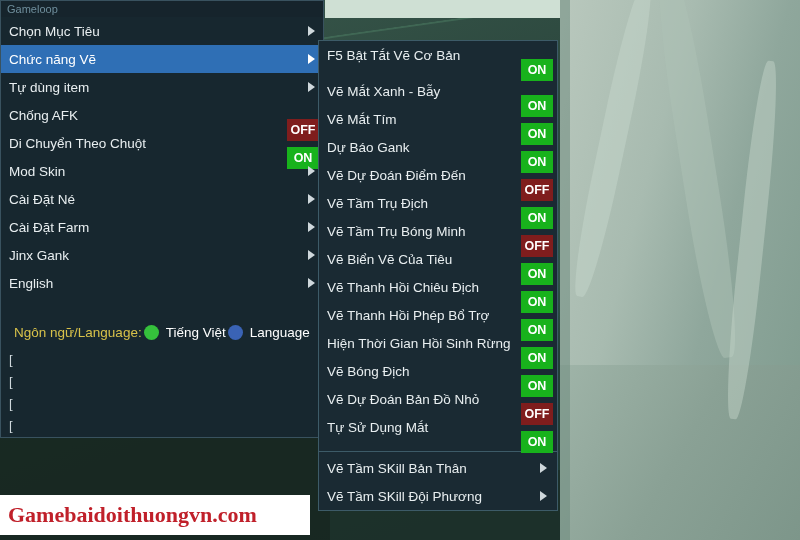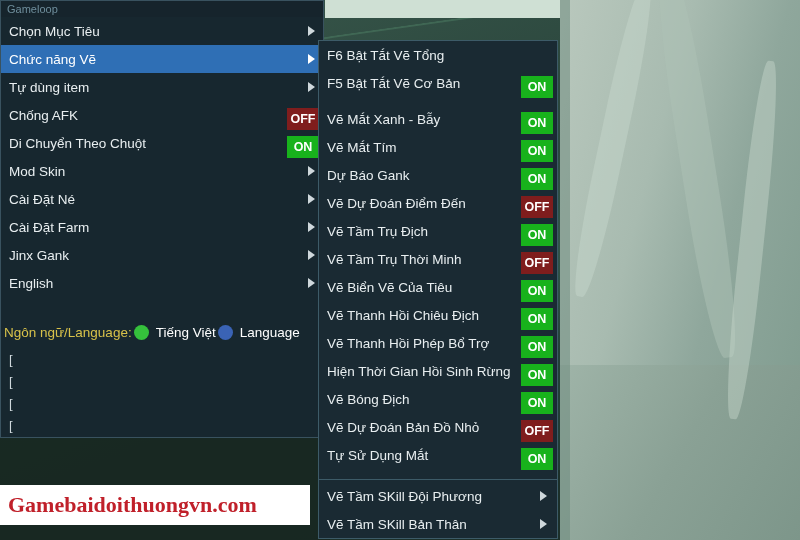--- a/index.html
+++ b/index.html
@@ -55,47 +55,47 @@
      border:1px solid #39525f;}
   #leftTitleBar{height:16px;background:#16242c;color:#6f8e9c;font-size:11px;
      padding-left:6px;line-height:16px;}
   .lrow{height:28px;display:flex;align-items:center;position:relative;
      color:#e8eef0;font-size:13.5px;padding-left:8px;box-sizing:border-box;}
   .lrow.sel{background:#2f6fb5;color:#ffffff;}
   .arrow{position:absolute;right:8px;top:50%;transform:translateY(-50%);
      width:0;height:0;border-left:7px solid #cfd8dc;border-top:5px solid transparent;
      border-bottom:5px solid transparent;}
   .lrow.sel .arrow{border-left-color:#ffffff;}
-  .toggle{position:absolute;right:4px;top:7px;width:32px;height:22px;
+  .toggle{position:absolute;right:4px;top:18px;width:32px;height:22px;
      display:flex;align-items:center;justify-content:center;
      color:#fff;font-size:12.5px;font-weight:bold;}
   .on{background:#18b21c;}
   .off{background:#7f1d1d;}
 
   .langRow{height:34px;display:flex;align-items:center;color:#d8c24a;
-     font-size:13.5px;padding-left:3px;margin-top:18px;}
+     font-size:13.5px;padding-left:13px;margin-top:18px;}
   .langOpt{display:flex;align-items:center;margin-left:2px;color:#ffffff;font-size:13.5px;}
   .dot{width:15px;height:15px;border-radius:50%;margin-right:7px;display:inline-block;}
   .dotGreen{background:#35c13c;}
   .dotBlue{background:#3a63b5;}
 
   .tick{color:#cfd8dc;font-size:13px;padding-left:8px;height:22px;line-height:22px;}
 
   
   #rightMenu{left:318px;top:40px;width:238px;background:#1a2a33;border:1px solid #3d5b68;}
   .rrow{height:28px;display:flex;align-items:center;position:relative;
      color:#e8eef0;font-size:13.5px;padding-left:8px;box-sizing:border-box;}
   .rsep{height:8px;}
   .rdiv{height:1px;background:#3d5b68;margin:2px 0;}
   .rarrow{position:absolute;right:10px;top:50%;transform:translateY(-50%);
      width:0;height:0;border-left:7px solid #cfd8dc;border-top:5px solid transparent;
      border-bottom:5px solid transparent;}
 
   
-  #watermark{position:absolute;left:0;top:485px;width:310px;height:40px;
+  #watermark{position:absolute;left:0;top:495px;width:310px;height:40px;
      background:#ffffff;color:#c0202a;font-size:22px;font-weight:bold;
      display:flex;align-items:center;padding-left:8px;box-sizing:border-box;
      font-family:"Liberation Serif", serif;}
 </style>
 </head>
 <body>
 
 <div id="bg">
   <div class="bgLayer bgBase"></div>
   <div class="bgLayer bgArcLine"></div>
@@ -188,23 +188,20 @@
       <div class="tick">[</div>
       <div class="tick">[</div>
       <div class="tick">[</div>
       <div class="tick">[</div>
     </div>
 </div>
 
 <div class="menu" id="rightMenu">
   <div id="rightRows">
       <div class="rrow">
-        <span>F6 Bật Tắt Vẽ Tổng</span>
-      </div>
-      <div class="rrow">
         <span>F5 Bật Tắt Vẽ Cơ Bản</span>
         <span class="toggle on">ON</span>
       </div>
       <div class="rsep"></div>
       <div class="rrow">
         <span>Vẽ Mắt Xanh - Bẫy</span>
         <span class="toggle on">ON</span>
       </div>
       <div class="rrow">
         <span>Vẽ Mắt Tím</span>
@@ -216,21 +213,21 @@
       </div>
       <div class="rrow">
         <span>Vẽ Dự Đoán Điểm Đến</span>
         <span class="toggle off">OFF</span>
       </div>
       <div class="rrow">
         <span>Vẽ Tầm Trụ Địch</span>
         <span class="toggle on">ON</span>
       </div>
       <div class="rrow">
-        <span>Vẽ Tầm Trụ Thời Minh</span>
+        <span>Vẽ Tầm Trụ Bóng Minh</span>
         <span class="toggle off">OFF</span>
       </div>
       <div class="rrow">
         <span>Vẽ Biển Vẽ Của Tiêu</span>
         <span class="toggle on">ON</span>
       </div>
       <div class="rrow">
         <span>Vẽ Thanh Hồi Chiêu Địch</span>
         <span class="toggle on">ON</span>
       </div>
@@ -250,23 +247,23 @@
         <span>Vẽ Dự Đoán Bản Đồ Nhỏ</span>
         <span class="toggle off">OFF</span>
       </div>
       <div class="rrow">
         <span>Tự Sử Dụng Mắt</span>
         <span class="toggle on">ON</span>
       </div>
       <div class="rsep"></div>
       <div class="rdiv"></div>
       <div class="rrow">
+        <span>Vẽ Tầm SKill Bản Thân</span>
+        <span class="rarrow"></span>
+      </div>
+      <div class="rrow">
         <span>Vẽ Tầm SKill Đội Phương</span>
         <span class="rarrow"></span>
       </div>
-      <div class="rrow">
-        <span>Vẽ Tầm SKill Bản Thân</span>
-        <span class="rarrow"></span>
-      </div>
     </div>
 </div>
 
 <div id="watermark">Gamebaidoithuongvn.com</div>
 
 </body></html>

